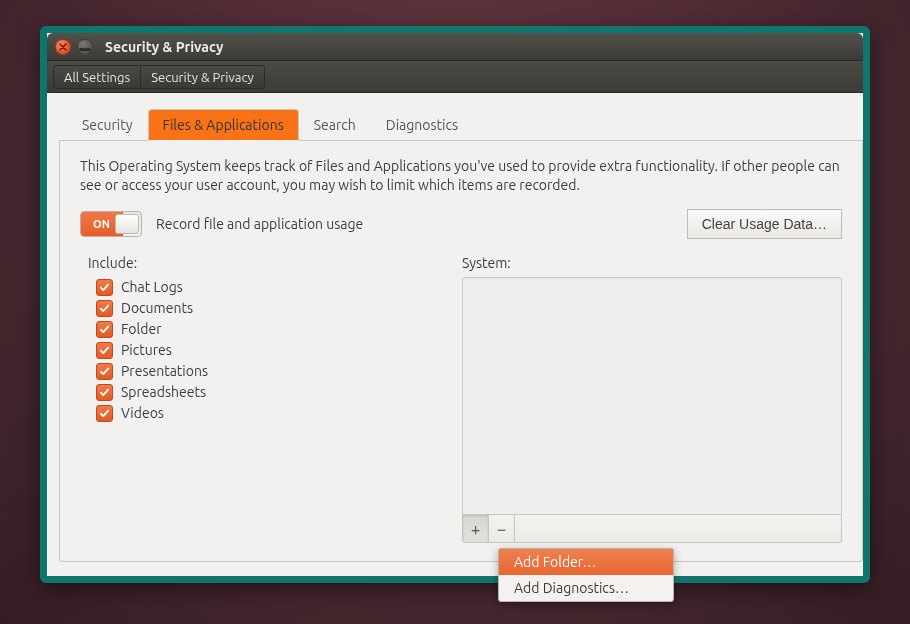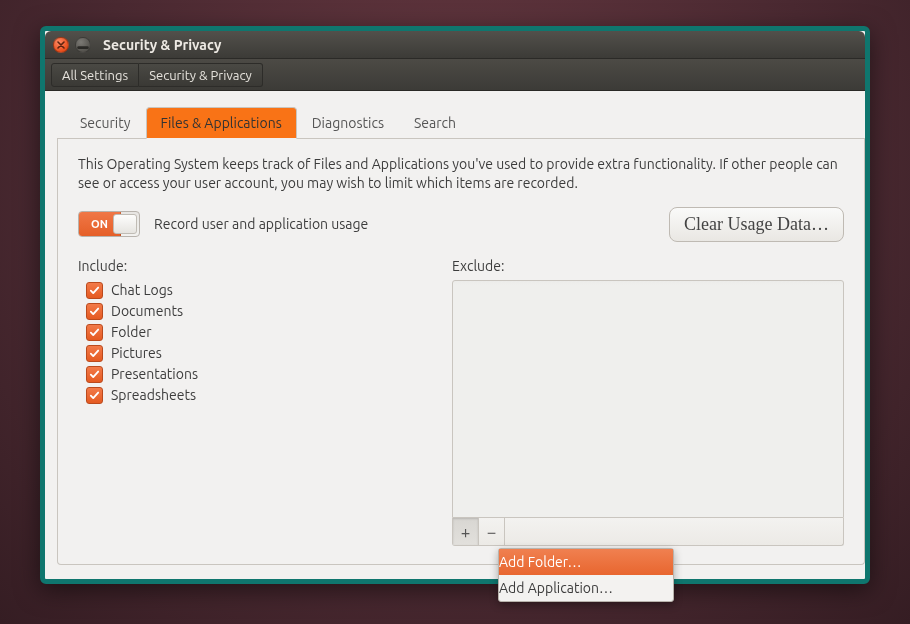--- a/index.html
+++ b/index.html
@@ -7,21 +7,21 @@
   body {
     font-family: "Ubuntu", "Segoe UI", Arial, sans-serif;
     font-size: 14px;
     color: #3c3c3c;
     background: radial-gradient(ellipse at 50% 30%, #6a3a43 0%, #4a2931 60%, #351d23 100%);
     padding: 26px 40px;
     position: relative;
   }
   .window {
     background: #f2f1f0;
-    border: 5px solid #0f766e;
+    border: 7px solid #0f766e;
     border-radius: 6px;
     box-shadow: 0 6px 24px rgba(0,0,0,0.5);
     overflow: visible;
     position: relative;
   }
   
   .titlebar {
     background: linear-gradient(to bottom, #52504b 0%, #3c3b37 100%);
     border-top-left-radius: 6px;
     border-top-right-radius: 6px;
@@ -117,31 +117,30 @@
   .switch-knob {
     position:absolute; top:2px; bottom:2px; left:34px; width:24px;
     background: linear-gradient(to bottom,#fdfdfc,#e6e4e0);
     border:1px solid #c0bcb5; border-radius:3px;
   }
   .switch-label { margin-left: 14px; }
   .spacer { flex:1; }
   .btn {
     background: linear-gradient(to bottom,#fafaf9,#e9e7e3);
     border:1px solid #bfbab3;
-    border-radius:8px;
+    border-radius:0;
     padding:6px 14px;
     color:#444;
     cursor:pointer;
-    font-size:18px;
-    font-family:Liberation Serif, serif;
+    font-size:14px;
   }
 
   .columns { display:flex; gap: 44px; }
   .col { flex:1; min-width:0; }
-  .col-left { flex: 0 0 330px; }
+  .col-left { flex: 0 0 330px; margin-left: 8px; }
   .col-title { margin-bottom: 6px; }
   .checklist { list-style:none; }
   .checkitem { display:flex; align-items:center; padding:2px 0 2px 8px; }
   .chk {
     width:17px;height:17px;
     background: linear-gradient(to bottom,#f27a49,#e55a21);
     border:1px solid #bb4a1d;
     border-radius:3px;
     margin-right:8px;
     display:flex;align-items:center;justify-content:center;
@@ -181,21 +180,21 @@
     left: 498px;
     top: 548px;
     width: 176px;
     background:#f3f2f0;
     border:1px solid #b8b3ac;
     box-shadow:0 3px 8px rgba(0,0,0,0.3);
     border-radius:3px;
     z-index: 10;
   }
   .popup-item {
-    padding:5px 0;
+    padding:5px 15px;
     cursor:pointer;
   }
   .popup-item.hover {
     background:linear-gradient(to bottom,#f08050,#e8662f);
     color:#fff;
   }
 </style>
 </head>
 <body>
 
@@ -217,33 +216,33 @@
 
   <div class="toolbar">
     <div class="crumb">All Settings</div>
     <div class="crumb">Security &amp; Privacy</div>
   </div>
 
   <div class="content">
     <div class="tabs">
       <div class="tab">Security</div>
       <div class="tab active">Files &amp; Applications</div>
+      <div class="tab">Search</div>
       <div class="tab">Diagnostics</div>
-      <div class="tab">Search</div>
     </div>
 
     <div class="pane">
       <p class="description">This Operating System keeps track of Files and Applications you've used to provide extra functionality. If other people can see or access your user account, you may wish to limit which items are recorded.</p>
 
       <div class="row-controls">
         <div class="switch">
           <div class="switch-on-bg">ON</div>
           <div class="switch-knob"></div>
         </div>
-        <span class="switch-label">Record user and application usage</span>
+        <span class="switch-label">Record file and application usage</span>
         <div class="spacer"></div>
         <button class="btn">Clear Usage Data…</button>
       </div>
 
       <div class="columns">
         <div class="col col-left">
           <div class="col-title">Include:</div>
           <ul class="checklist" id="include-list">
               <li class="checkitem">
                 <span class="chk">
@@ -286,35 +285,43 @@
                 <span>Presentations</span>
               </li>
               <li class="checkitem">
                 <span class="chk">
                   <svg viewBox="0 0 12 12">
                     <path d="M2 6.2 L4.6 8.8 L10 2.8" fill="none" stroke="#fff" stroke-width="2" stroke-linecap="round" stroke-linejoin="round"></path>
                   </svg>
                 </span>
                 <span>Spreadsheets</span>
               </li>
+              <li class="checkitem">
+                <span class="chk">
+                  <svg viewBox="0 0 12 12">
+                    <path d="M2 6.2 L4.6 8.8 L10 2.8" fill="none" stroke="#fff" stroke-width="2" stroke-linecap="round" stroke-linejoin="round"></path>
+                  </svg>
+                </span>
+                <span>Videos</span>
+              </li>
             </ul>
         </div>
         <div class="col">
-          <div class="col-title">Exclude:</div>
+          <div class="col-title">System:</div>
           <div class="exclude-box"></div>
           <div class="toolbar-strip">
             <div class="strip-btn pressed">
               <span>+</span>
             </div>
             <div class="strip-btn">
               <span>−</span>
             </div>
           </div>
         </div>
       </div>
     </div>
   </div>
 </div>
 
 <div class="popup">
   <div class="popup-item hover">Add Folder…</div>
-  <div class="popup-item">Add Application…</div>
+  <div class="popup-item">Add Diagnostics…</div>
 </div>
 
 </body></html>

